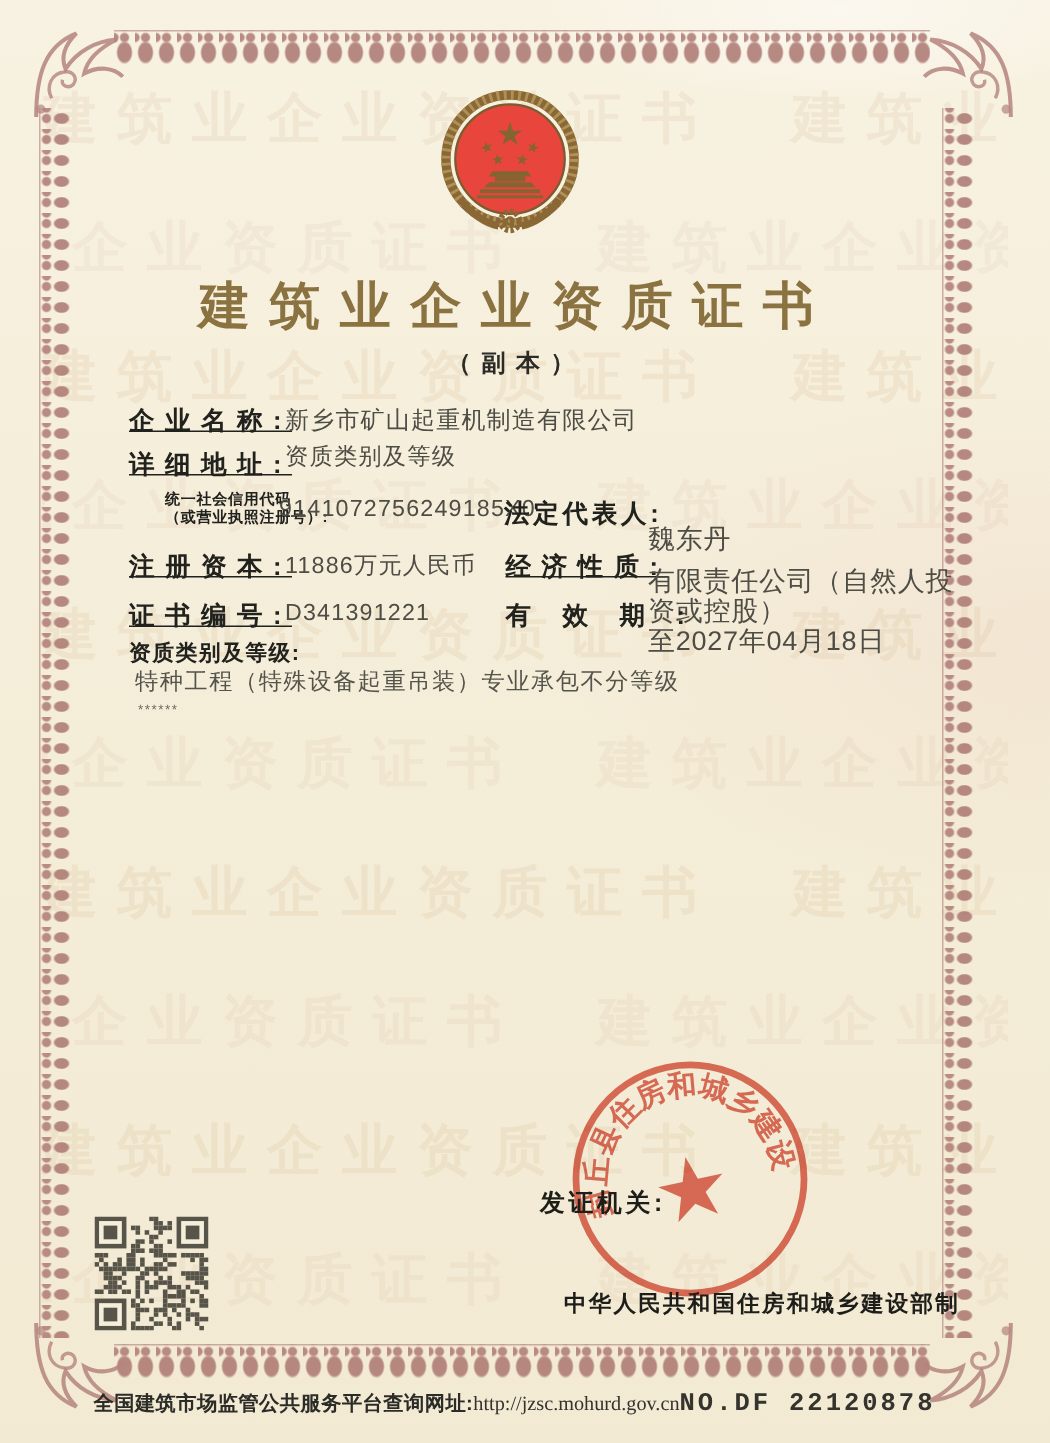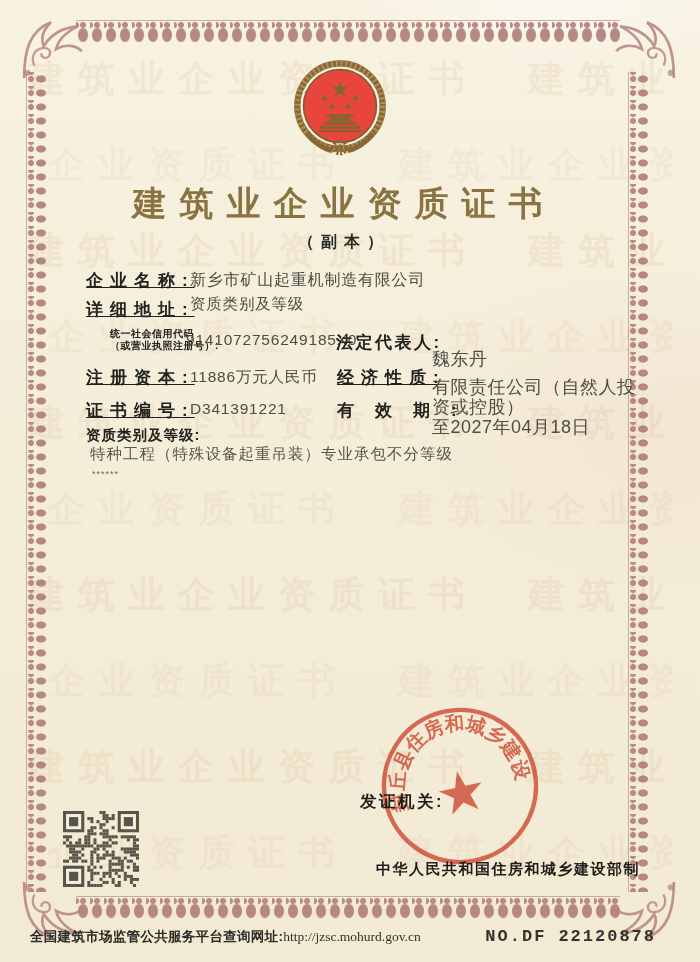--- a/index.html
+++ b/index.html
@@ -75,21 +75,21 @@
   .issuance{position:absolute;left:360px;top:791px;width:280px;z-index:4;}
   .issuer-label{font-size:16.5px;font-weight:700;letter-spacing:2.5px;}
   .date-row{position:absolute;left:66px;top:31px;font-size:17px;font-weight:700;white-space:nowrap;}
   .dnum{font-family:"Liberation Mono","DejaVu Sans Mono",monospace;font-weight:400;color:#5c5b52;font-size:16px;letter-spacing:1px;}
   .dgap{display:inline-block;width:15px;}
   .made-by{position:absolute;left:16px;top:69px;font-size:15px;font-weight:700;letter-spacing:1.5px;white-space:nowrap;}
   .seal{position:absolute;left:375px;top:701px;z-index:3;mix-blend-mode:multiply;}
   
   .qr{position:absolute;left:63px;top:811px;z-index:3;opacity:.85;}
   
-  .footer{position:absolute;left:30px;right:44px;top:927px;z-index:3;display:flex;justify-content:space-between;align-items:baseline;}
+  .footer{position:absolute;left:30px;right:44px;top:927px;z-index:3;display:flex;justify-content:center;align-items:baseline;}
   .query{font-size:13.5px;font-weight:700;color:#2b2b27;letter-spacing:.3px;}
   .query-url{font-weight:400;font-family:"Liberation Serif","DejaVu Serif",serif;color:#33322d;letter-spacing:0;}
   .serial{font-size:17px;font-weight:700;color:#34332d;font-family:Liberation Mono, monospace;letter-spacing:2px;white-space:nowrap;}
   .serial .num{margin-left:12px;}
   .hidden-defs{position:absolute;width:0;height:0;overflow:hidden;}
 </style>
 </head>
 <body>
 
 <svg class="hidden-defs" aria-hidden="true">

